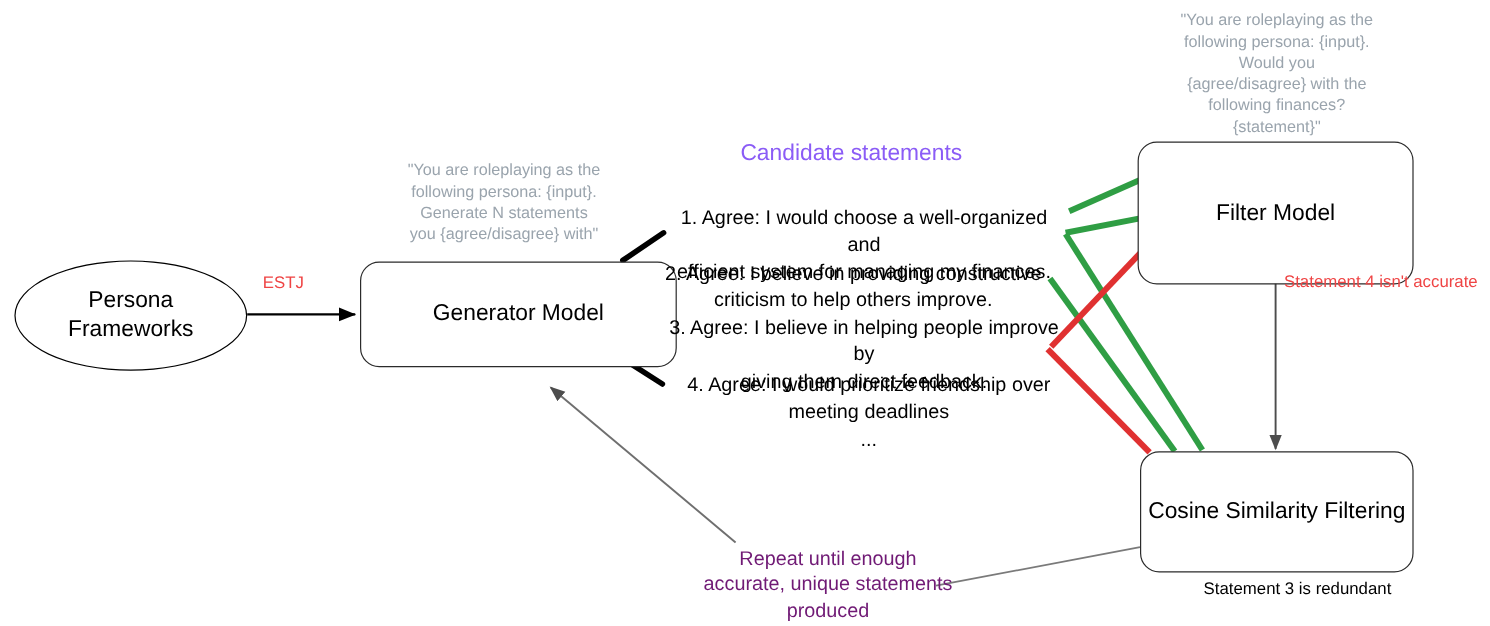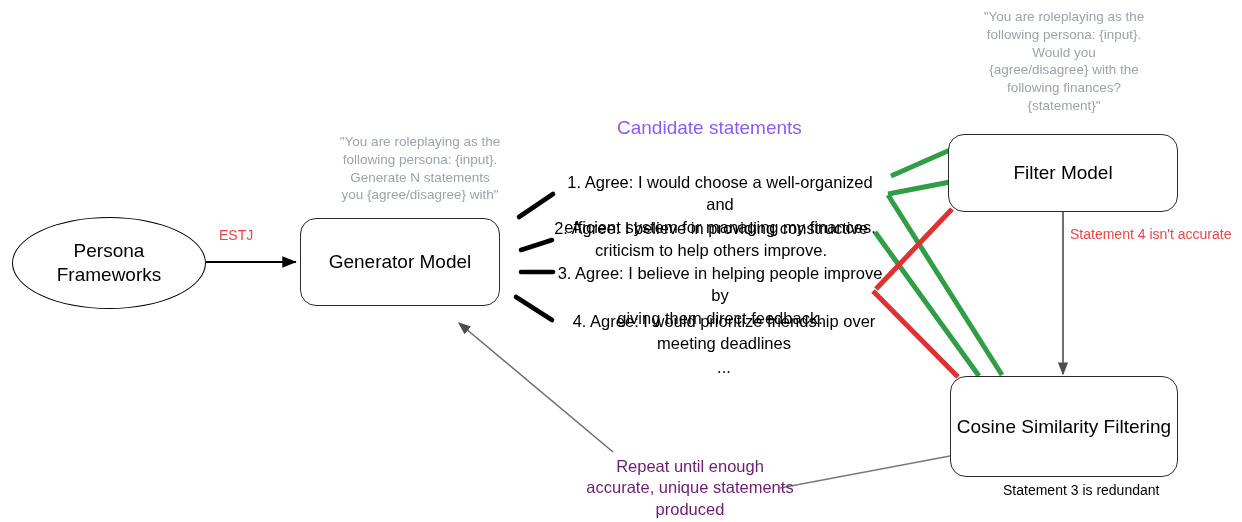--- a/index.html
+++ b/index.html
@@ -137,21 +137,21 @@
     <line x1="613" y1="452" x2="459" y2="323" stroke="#6f6f6f" stroke-width="1.6" marker-end="url(#arrow-gray)"></line>
   </svg>
 
   <div class="node ellipse-node" style="left:12px; top:217px; width:194px; height:92px;">
     <span style="white-space:pre-line;">Persona
 Frameworks</span>
   </div>
 
   <div class="edge-label" style="left:219px; top:227px;">ESTJ</div>
 
-  <div class="node box-node" style="left:300px; top:218px; width:200px; height:88px;">
+  <div class="node box-node" style="left:300px; top:218px; width:264px; height:88px;">
     <span>Generator Model</span>
   </div>
 
   <div class="prompt-text" style="left:322px; top:133px; width:196px;">
     <div>"You are roleplaying as the</div>
     <div>following persona: {input}.</div>
     <div>Generate N statements</div>
     <div>you {agree/disagree} with"</div>
   </div>
 
@@ -181,21 +181,21 @@
 
   <div class="prompt-text" style="left:968px; top:8px; width:192px;">
     <div>"You are roleplaying as the</div>
     <div>following persona: {input}.</div>
     <div>Would you</div>
     <div>{agree/disagree} with the</div>
     <div>following finances?</div>
     <div>{statement}"</div>
   </div>
 
-  <div class="node box-node" style="left:948px; top:118px; width:230px; height:78px;margin-top:16px;">
+  <div class="node box-node" style="left:948px; top:118px; width:230px; height:119px;">
     <span>Filter Model</span>
   </div>
 
   <div class="edge-label" style="left:1070px; top:226px;">Statement 4 isn't accurate</div>
 
   <div class="node box-node" style="left:950px; top:376px; width:228px; height:101px;">
     <span>Cosine Similarity Filtering</span>
   </div>
 
   <div class="caption" style="left:1003px; top:482px;">Statement 3 is redundant</div>

